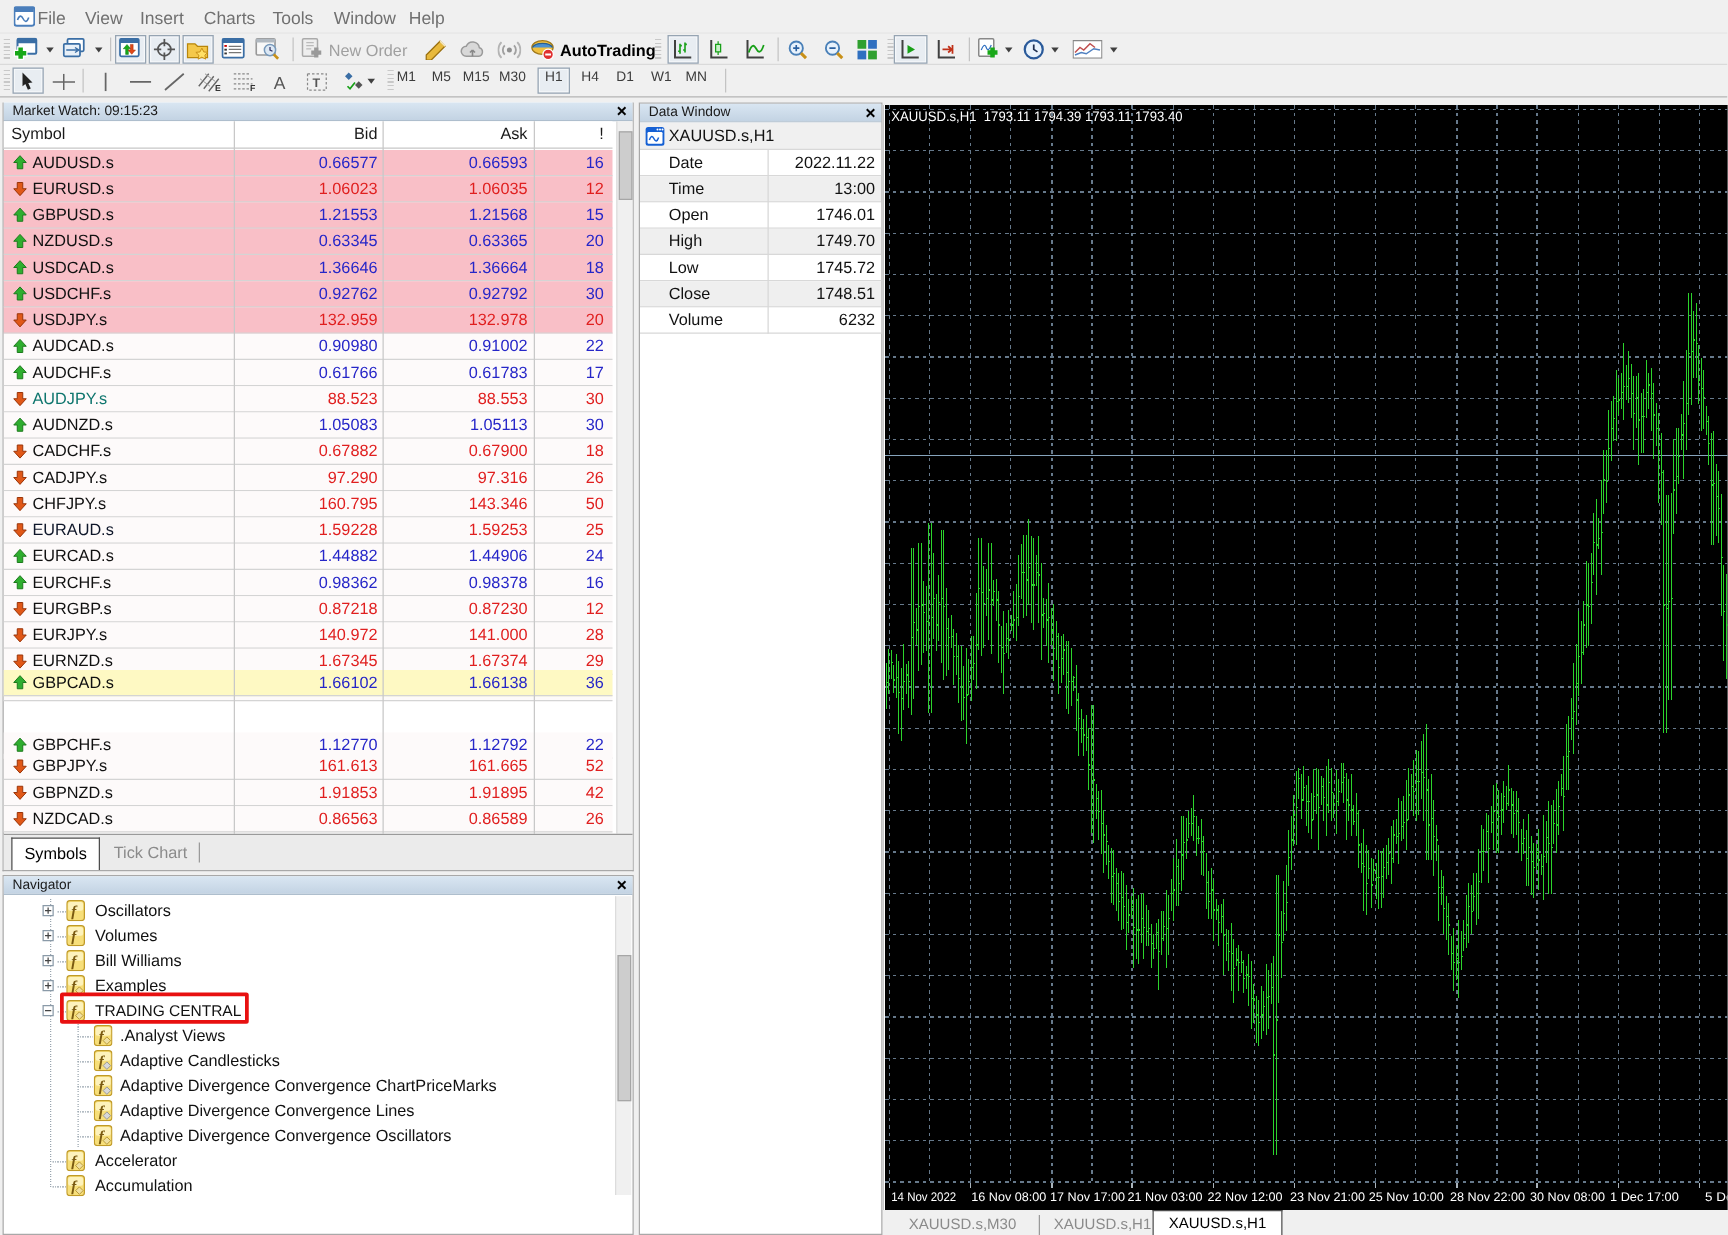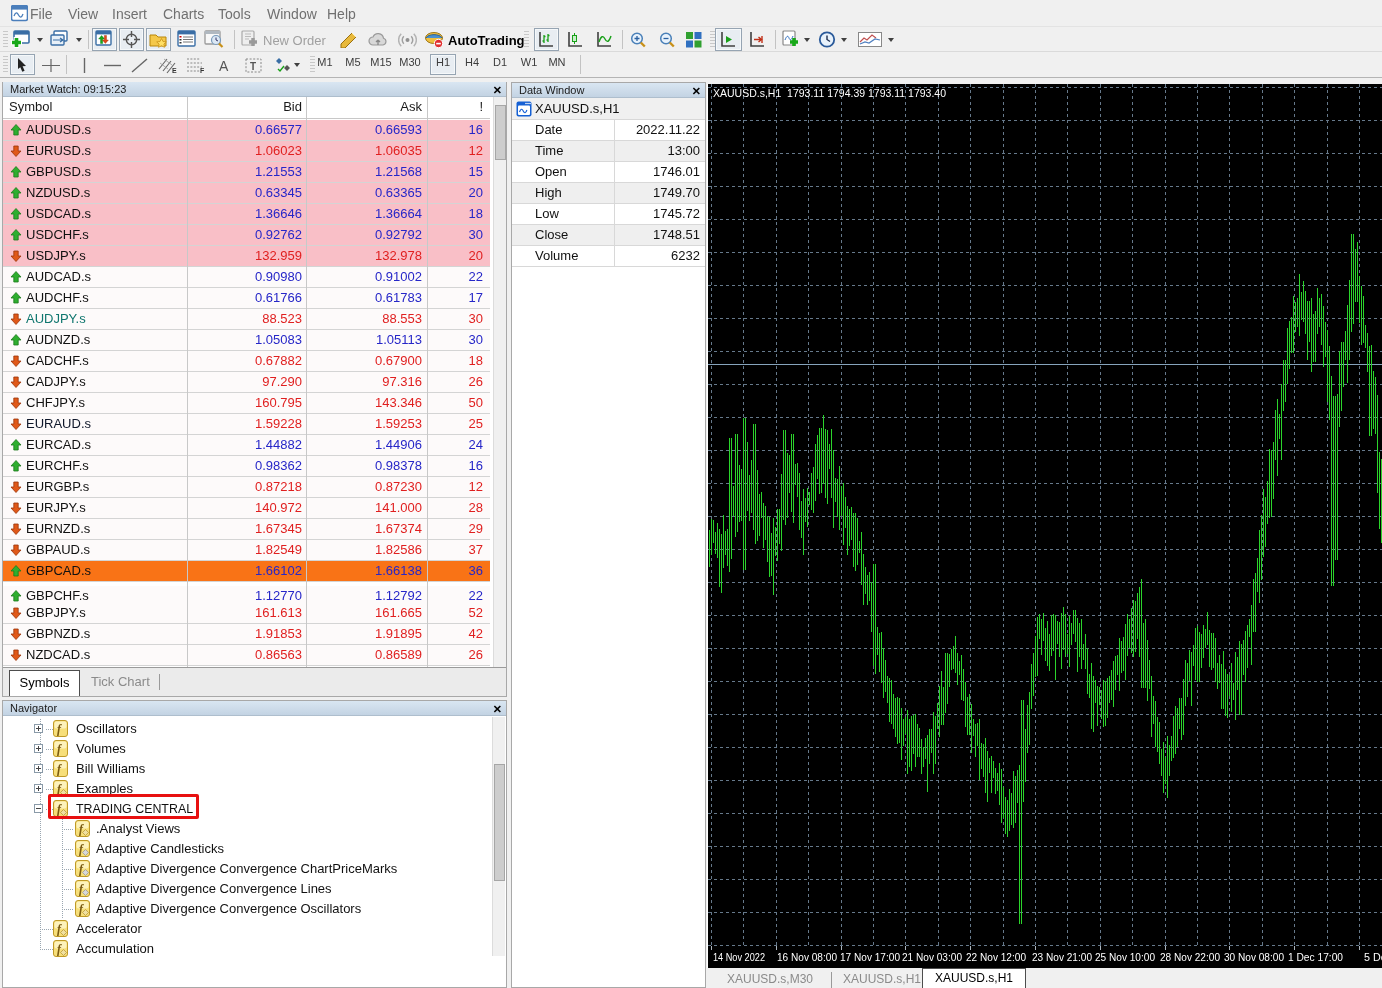--- a/index.html
+++ b/index.html
@@ -448,21 +448,21 @@
     </div>
     <div class="mwrow" style="top:458px;background:#fdfafa">
       <svg width="12" height="12" viewBox="0 0 12 12" style="position:absolute;left:7px;top:4px">
         <path d="M6 11.5L1 6h2.8V1h4.4v5H11z" fill="#e05818" stroke="#9a3408" stroke-width=".8"></path>
       </svg>
       <span class="cell" style="left:23px;color:#111">GBPAUD.s</span>
       <span class="cell num dn" style="left:185px;width:114px">1.82549</span>
       <span class="cell num dn" style="left:304px;width:115px">1.82586</span>
       <span class="cell num dn" style="left:424px;width:56px">37</span>
     </div>
-    <div class="mwrow" style="top:479px;background:#f97316">
+    <div class="mwrow" style="top:454px;background:#fef9c3">
       <svg width="12" height="12" viewBox="0 0 12 12" style="position:absolute;left:7px;top:4px">
         <path d="M6 0.5L11 6H8.2V11H3.8V6H1z" fill="#2fae2f" stroke="#1c7a1c" stroke-width=".8"></path>
       </svg>
       <span class="cell" style="left:23px;color:#111">GBPCAD.s</span>
       <span class="cell num up" style="left:185px;width:114px">1.66102</span>
       <span class="cell num up" style="left:304px;width:115px">1.66138</span>
       <span class="cell num up" style="left:424px;width:56px">36</span>
     </div>
     <div class="mwrow" style="top:504px;background:#fdfafa">
       <svg width="12" height="12" viewBox="0 0 12 12" style="position:absolute;left:7px;top:4px">

